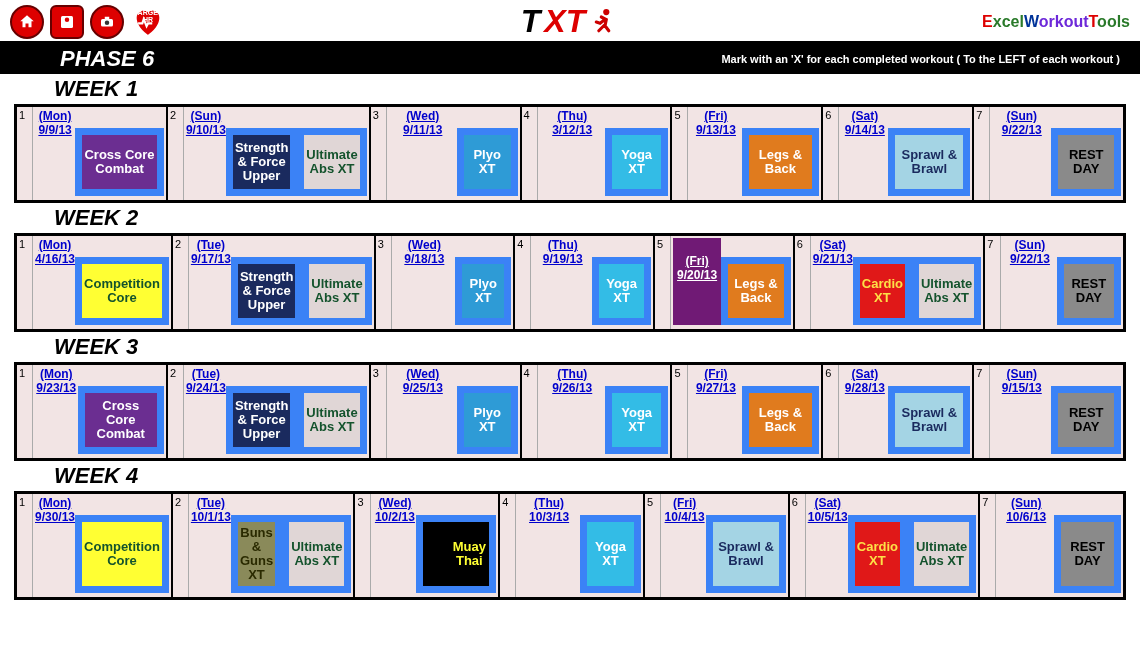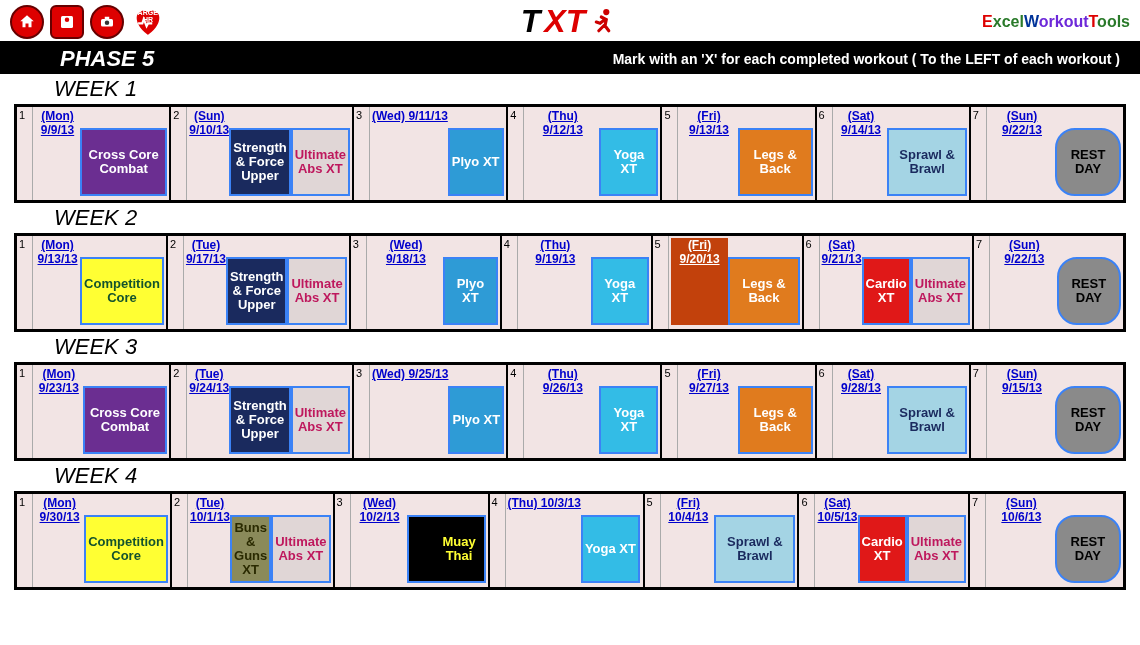--- a/index.html
+++ b/index.html
@@ -63,61 +63,61 @@
   .runner { width:30px;height:30px; }
   .brand-right {
     margin-left: auto; font-weight: bold; font-size: 16px;
   }
   .br-e { color:#d00;} .br-xcel{color:#2a7a2a;} .br-w{color:#003399;} .br-orkout{color:#6d28d9;} .br-t{color:#d00;} .br-ools{color:#2a7a2a;}
   .phase-bar {
     background: #000; color: #fff; display: flex; align-items: center;
     padding: 2px 20px; font-weight: bold;
   }
   .phase-title { font-size: 22px; margin-left: 40px; font-style: italic; }
-  .phase-instr { margin-left: auto; font-size: 14px; }
+  .phase-instr { margin-left: auto; font-size: 11px; }
   .content { padding: 0 14px 10px 14px; }
-  .week-label { font-size: 22px; font-weight: 400; margin: 2px 0 2px 40px; font-style: italic; }
+  .week-label { font-size: 22px; font-weight: 700; margin: 2px 0 2px 40px; font-style: italic; }
   .week-row {
     display: flex; border: 3px solid #000;
   }
   .day {
     flex: 1 1 0; display: flex; background: var(--day-bg);
     border-right: 2px solid #000; min-height: 88px;
   }
   .day:last-child { border-right: none; }
   .day-num {
     width: 16px; background: var(--day-bg); font-size: 11px;
     padding: 2px 2px; border-right: 1px solid #aaa;
   }
   .day-body { flex: 1; display: flex; flex-direction: row; padding: 2px; }
   .date-link {
     color: var(--link); text-decoration: underline; font-size: 12px;
     text-align: center; font-weight: bold; margin-bottom: 2px;
   }
   .workout {
     text-align: center; font-weight: bold; font-size: 13px;
-    padding: 4px 2px; border: 2px solid #3b82f6; margin-bottom: 2px;
+    padding: 4px 2px; border: 7px solid #3b82f6; margin-bottom: 2px;
     display:flex;align-items:center;justify-content:center;min-height:34px;
     line-height: 14px;
     margin-top: 19px;
   }
   .workout.tall { min-height: 68px; }
   .w-crosscore { background: var(--crosscore); color: #fff; }
   .w-strength { background: var(--strength); color: #fff; }
   .w-plyo { background: var(--plyo); color: #fff; }
   .w-yoga { background: var(--yoga); color: #fff; }
   .w-legs { background: var(--legs); color: #fff; }
   .w-sprawl { background: var(--sprawl); color: #1a2a5e; }
-  .w-rest { background: var(--rest); color: #000; border-radius: 20px; }
+  .w-rest { background: var(--rest); color: #000; }
   .w-comp { background: var(--comp); color: #14532d; }
-  .w-cardio { background: var(--cardio); color: #ffffff; }
-  .w-ultimate { background: var(--ultimate); color: #be185d; }
+  .w-cardio { background: var(--cardio); color: #fde047; }
+  .w-ultimate { background: var(--ultimate); color: #14532d; }
   .w-buns { background: var(--buns); color: #2a2a00; }
   .w-muay { background: var(--muay); color: #ffff33; padding-left: 28px; }
-  .date-hilite { background: #c2410c; color:#fff !important; padding:0 2px;}
+  .date-hilite { background: #701a75; color:#fff !important; padding:16px 2px;}
 </style>
 </head>
 <body>
 
 <div class="topbar">
   <div class="icon-row">
     <div class="circ">
       <svg viewBox="0 0 24 24" width="18" height="18">
           <path fill="#fff" d="M12 3l9 8h-3v8h-4v-5h-4v5H6v-8H3z"></path>
         </svg>
@@ -150,21 +150,21 @@
         <circle cx="14" cy="4" r="2.5" fill="#c00"></circle>
         <path stroke="#c00" stroke-width="2.5" fill="none" stroke-linecap="round" d="M10 8l4 2-1 5 3 4M13 10l-4 3-3-1M12 15l-4 4"></path>
       </svg>
   </div>
   <div class="brand-right">
     <span class="br-e">E</span><span class="br-xcel">xcel</span><span class="br-w">W</span><span class="br-orkout">orkout</span><span class="br-t">T</span><span class="br-ools">ools</span>
   </div>
 </div>
 
 <div class="phase-bar">
-  <span class="phase-title">PHASE 5</span>
+  <span class="phase-title">PHASE 6</span>
   <span class="phase-instr">Mark with an 'X' for each completed workout ( To the LEFT of each workout )</span>
 </div>
 
 <div class="content" id="weeks-container">
     <div class="week-label">WEEK 1</div>
     <div class="week-row">
       <div class="day">
         <div class="day-num">1</div>
         <div class="day-body">
           <div class="date-link">(Mon) 9/9/13</div>
@@ -182,21 +182,21 @@
       <div class="day">
         <div class="day-num">3</div>
         <div class="day-body">
           <div class="date-link">(Wed) 9/11/13</div>
           <div class="workout w-plyo">Plyo XT</div>
         </div>
       </div>
       <div class="day">
         <div class="day-num">4</div>
         <div class="day-body">
-          <div class="date-link">(Thu) 9/12/13</div>
+          <div class="date-link">(Thu) 3/12/13</div>
           <div class="workout w-yoga">Yoga XT</div>
         </div>
       </div>
       <div class="day">
         <div class="day-num">5</div>
         <div class="day-body">
           <div class="date-link">(Fri) 9/13/13</div>
           <div class="workout w-legs">Legs &amp; Back</div>
         </div>
       </div>
@@ -213,21 +213,21 @@
           <div class="date-link">(Sun) 9/22/13</div>
           <div class="workout w-rest tall">REST DAY</div>
         </div>
       </div>
     </div>
     <div class="week-label">WEEK 2</div>
     <div class="week-row">
       <div class="day">
         <div class="day-num">1</div>
         <div class="day-body">
-          <div class="date-link">(Mon) 9/13/13</div>
+          <div class="date-link">(Mon) 4/16/13</div>
           <div class="workout w-comp">Competition Core</div>
         </div>
       </div>
       <div class="day">
         <div class="day-num">2</div>
         <div class="day-body">
           <div class="date-link">(Tue) 9/17/13</div>
           <div class="workout w-strength">Strength &amp; Force Upper</div>
           <div class="workout w-ultimate">Ultimate Abs XT</div>
         </div>

